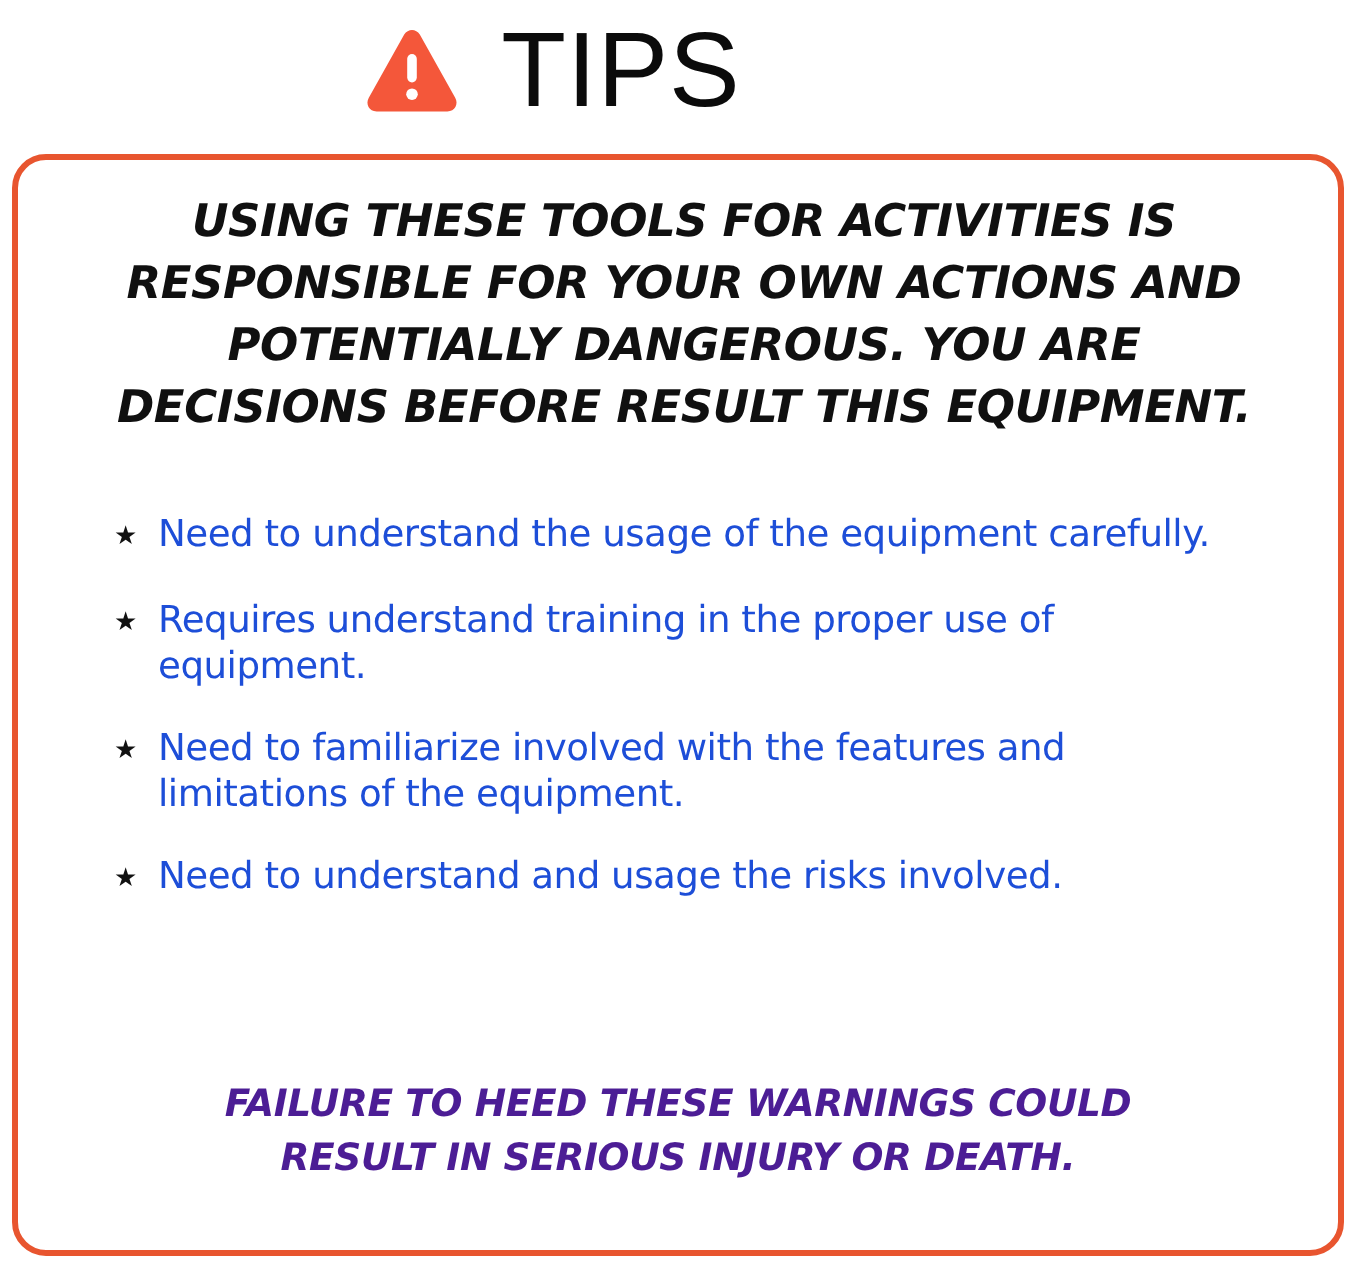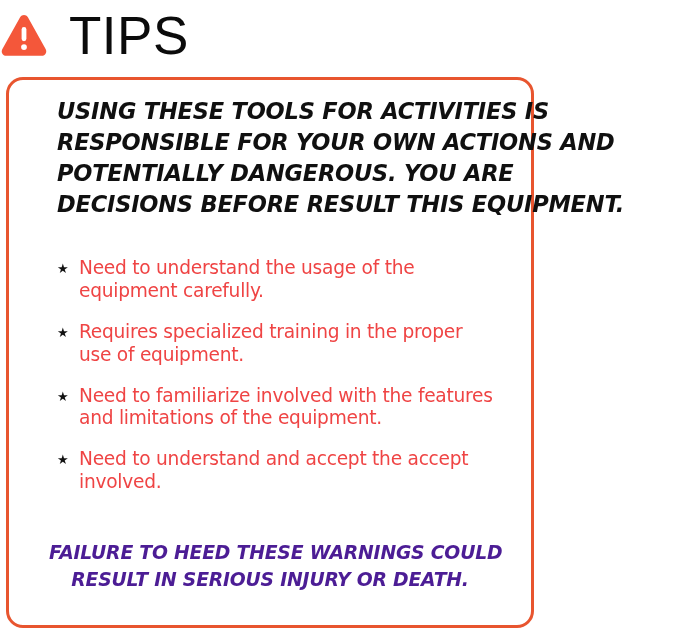--- a/index.html
+++ b/index.html
@@ -25,20 +25,21 @@
 
   
   .header {
     position: absolute;
     top: 0;
     left: 0;
     width: 552px;
     height: 70px;
     display: flex;
     align-items: center;
+    justify-content: center;
     gap: 21px;
   }
 
   .warn-icon {
     display: block;
     width: 48px;
     height: 46px;
     flex: 0 0 auto;
     margin-top: 2px;
   }
@@ -52,21 +53,21 @@
     line-height: 1;
     margin-top: 1px;
     white-space: nowrap;
   }
 
   
   .frame {
     position: absolute;
     left: 6px;
     top: 77px;
-    width: 528px;
+    width: 666px;
     height: 551px;
     border: 3px solid #E8552F;
     border-radius: 17px;
     background: #ffffff;
     box-sizing: border-box;
   }
 
   .frame-inner {
     position: absolute;
     left: 0;
@@ -122,21 +123,21 @@
     text-align: left;
     user-select: none;
   }
 
   .bullet-text {
     flex: 1 1 auto;
     font-family: "DejaVu Sans", "Liberation Sans", sans-serif;
     font-size: 18.6px;
     font-weight: 400;
     line-height: 1.23;
-    color: #ef4444;
+    color: #1d4ed8;
     letter-spacing: -0.25px;
     padding-top: 1px;
   }
 
   
   .footer-note {
     text-align: center;
     font-family: "DejaVu Sans", "Liberation Sans", sans-serif;
     font-style: italic;
     font-weight: bold;
@@ -183,31 +184,31 @@
 
       <ul class="bullets">
 
         <li class="bullet-item">
           <span class="bullet-star">★</span>
           <span class="bullet-text">Need to understand the usage of the equipment carefully.</span>
         </li>
 
         <li class="bullet-item">
           <span class="bullet-star">★</span>
-          <span class="bullet-text">Requires specialized training in the proper use of equipment.</span>
+          <span class="bullet-text">Requires understand training in the proper use of equipment.</span>
         </li>
 
         <li class="bullet-item">
           <span class="bullet-star">★</span>
           <span class="bullet-text">Need to familiarize involved with the features and limitations of the equipment.</span>
         </li>
 
         <li class="bullet-item">
           <span class="bullet-star">★</span>
-          <span class="bullet-text">Need to understand and accept the accept involved.</span>
+          <span class="bullet-text">Need to understand and usage the risks involved.</span>
         </li>
 
       </ul>
 
       <div class="footer-note">
         <span class="ln">FAILURE TO HEED THESE WARNINGS COULD</span>
         <span class="ln">RESULT IN SERIOUS INJURY OR DEATH.</span>
       </div>
 
     </div>

